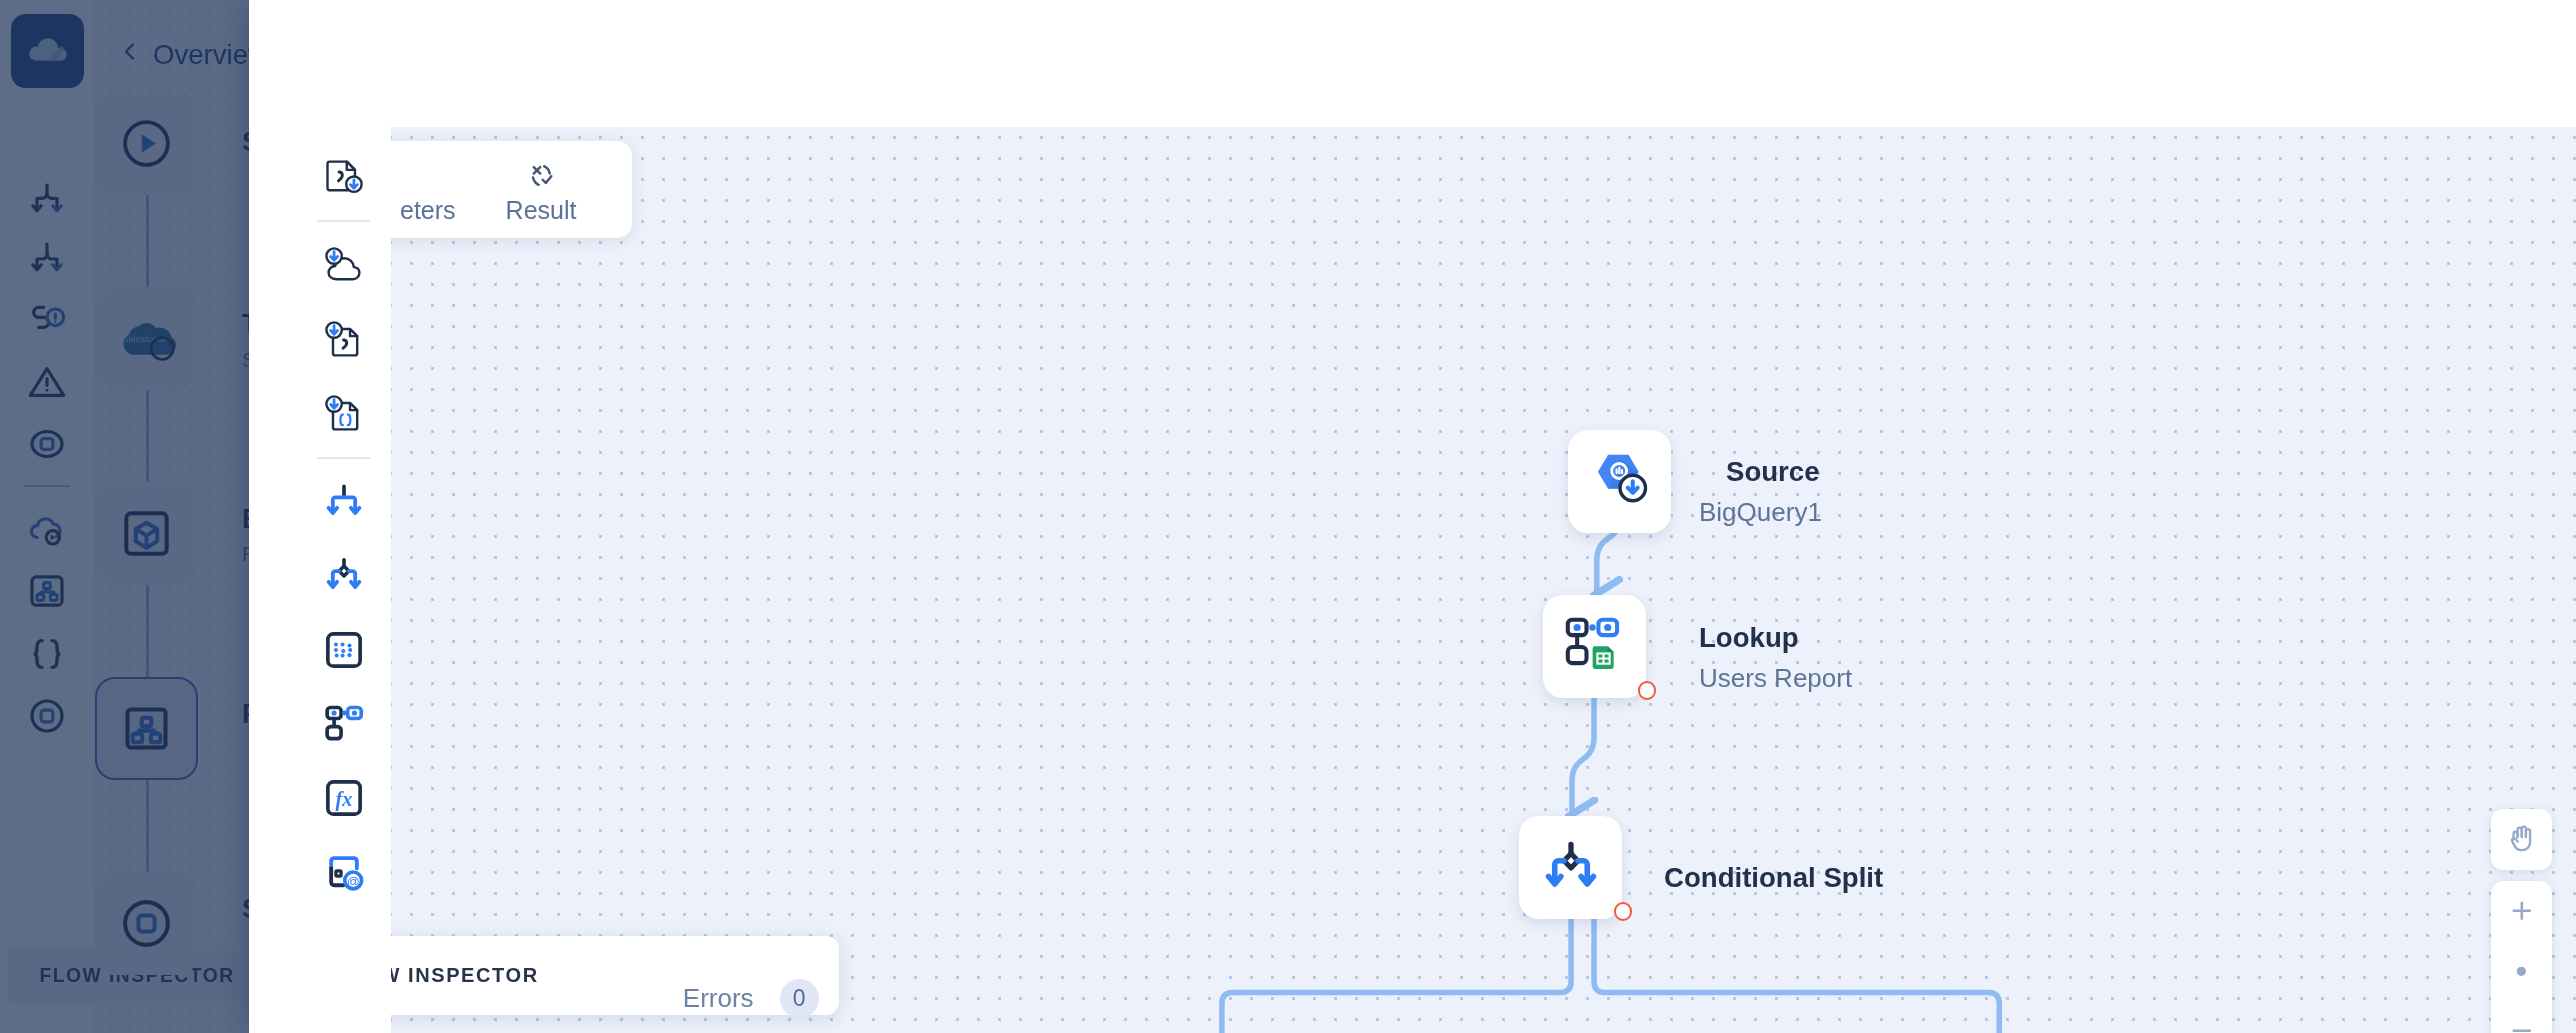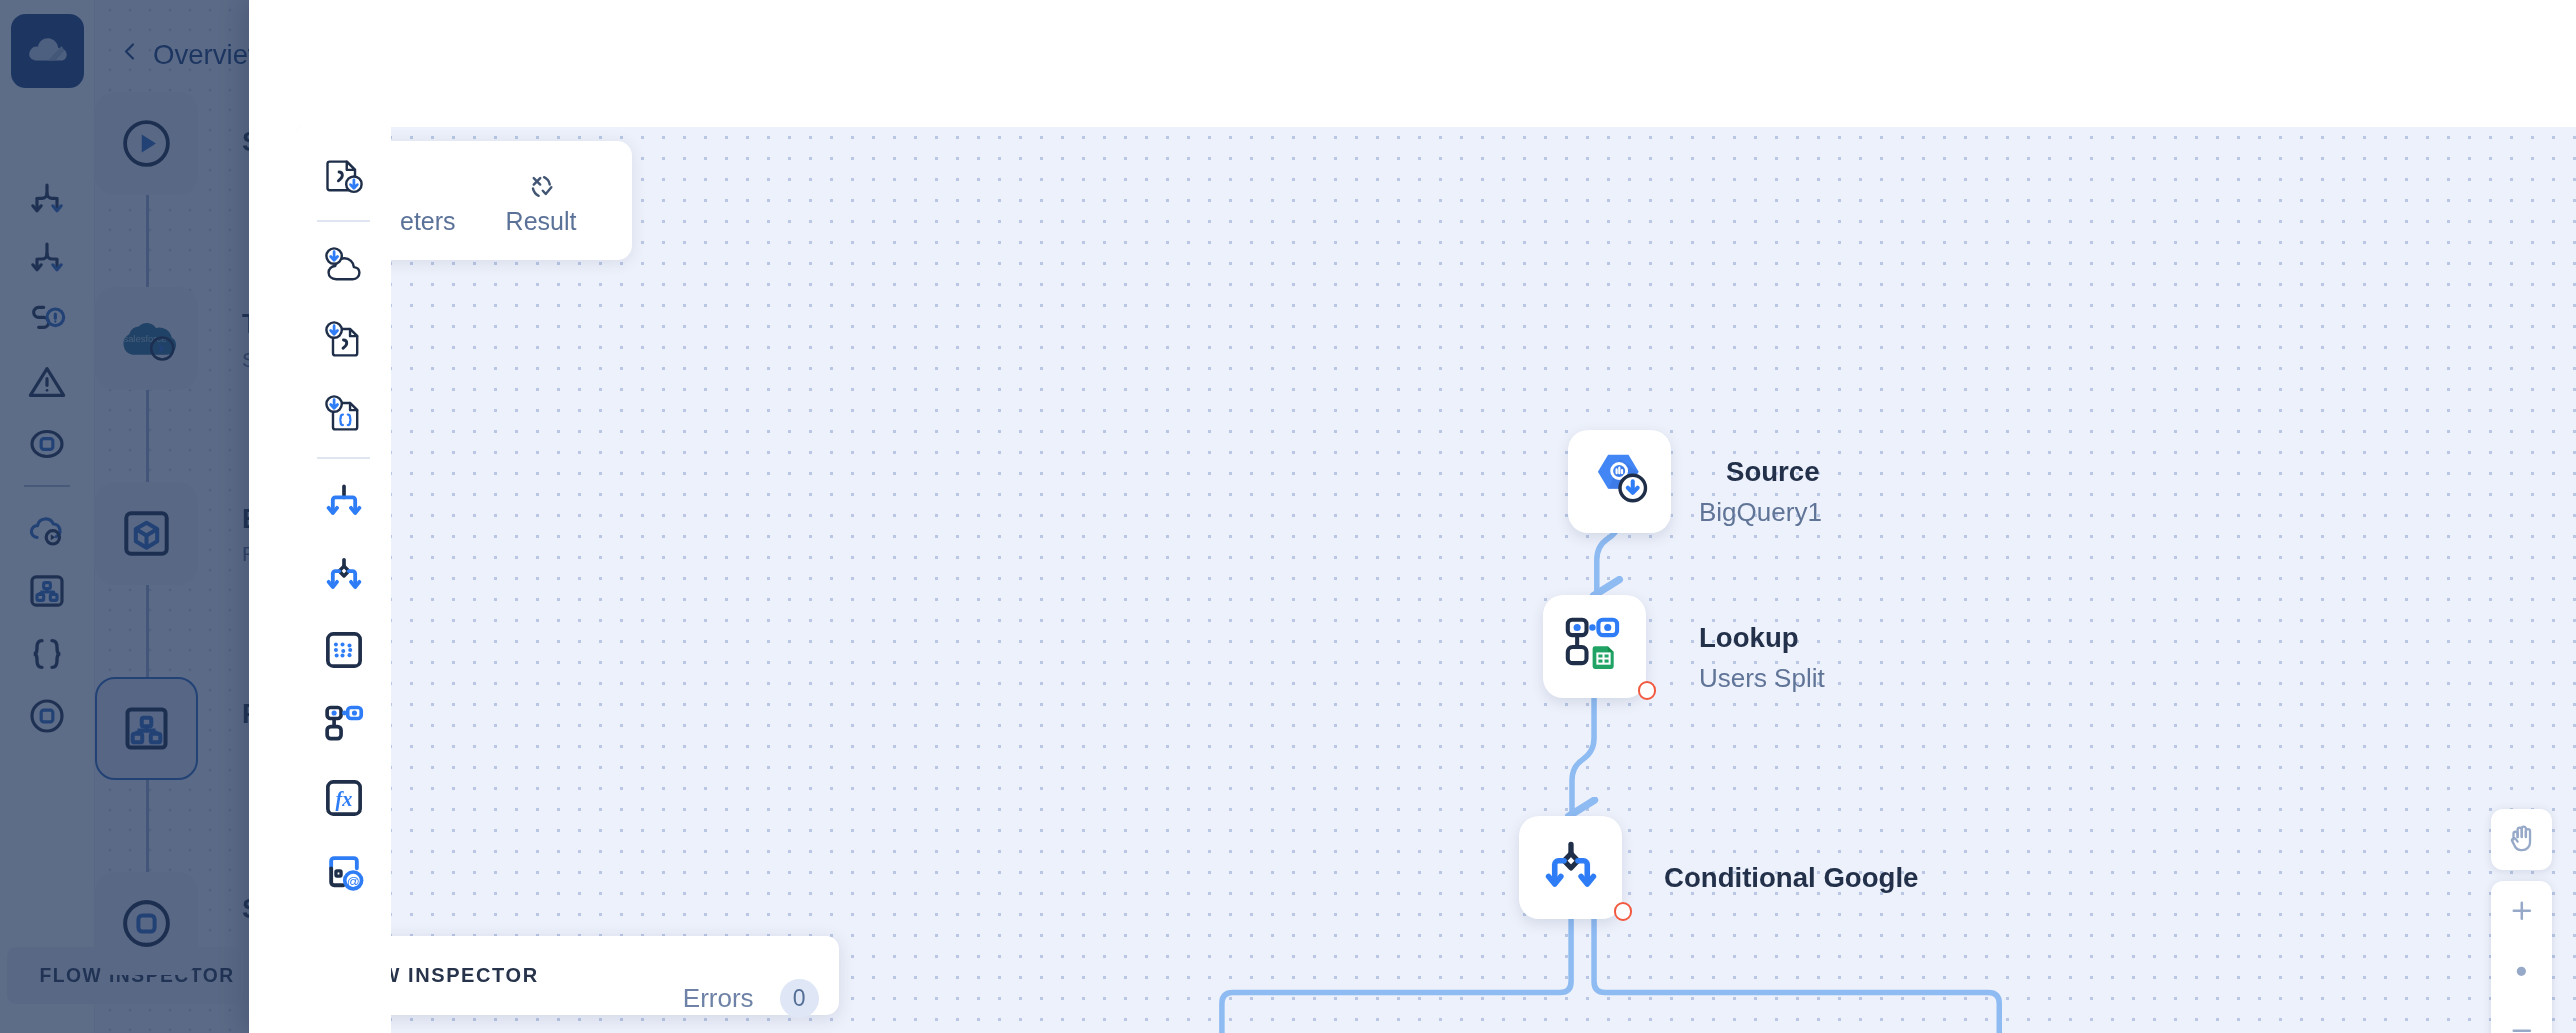--- a/index.html
+++ b/index.html
@@ -110,21 +110,21 @@
     z-index: 8;
   }
   .pal-icon {
     width: 74px; height: 74px; display: flex; align-items: center; justify-content: center;
     cursor: pointer; flex: 0 0 auto;
   }
   .pal-sep { width: 53px; height: 1.8px; background: #dfe6f2; margin: 6.4px 0; flex: 0 0 auto; }
 
   
   #tabs {
-    position: absolute; left: 48px; top: 13.8px; height: 119px;
+    position: absolute; left: 48px; top: 13.8px; height: 97px;
     background: #fff; border-radius: 14.7px;
     box-shadow: 0 2.8px 14.7px rgba(30,50,90,.10);
     display: flex; align-items: center; padding: 0 31px; gap: 0; z-index: 6;
   }
   .tab {
     display: flex; flex-direction: column; align-items: center; justify-content: center;
     padding: 0 25px; gap: 4.6px; cursor: pointer; min-width: 88px;
   }
   .tab-label { font-size: 25px; color: #5a7198; white-space: nowrap; }
   .tab-ico { height: 37px; display: flex; align-items: flex-end; }
@@ -389,33 +389,33 @@
         <path d="M20 19.5h7.5l3.5 3.5v8.5a1.4 1.4 0 0 1-1.4 1.4H20a1.4 1.4 0 0 1-1.4-1.4V20.9A1.4 1.4 0 0 1 20 19.5z" fill="#21a366"></path>
         <path d="M27.5 19.5 31 23h-3.5z" fill="#179150"></path>
         <g stroke="#fff" stroke-width="1.2">
           <rect x="21.4" y="23.8" width="7.2" height="6" fill="none"></rect>
           <path d="M21.4 26.8h7.2M25 23.8v6"></path>
         </g>
       </svg>
       <div class="err-dot" style="right:-10px;bottom:-1.8px"></div>
     </div>
     <div class="node-title" style="left:1403px;top:495px">Lookup</div>
-    <div class="node-sub" style="left:1403px;top:536px">Users Split</div>
+    <div class="node-sub" style="left:1403px;top:536px">Users Report</div>
 
     <div class="node" style="left:1223px;top:689px">
       <svg width="64" height="64" viewBox="0 0 24 24" fill="none">
         <path d="M12 3.2v3.4" stroke="#1f2e49" stroke-width="2" stroke-linecap="round"></path>
         <path d="M12 6.6 14.6 9.3 12 12 9.4 9.3z" stroke="#1f2e49" stroke-width="1.9" stroke-linejoin="round" fill="#fff"></path>
         <path d="M9.4 9.3H7.3a1.4 1.4 0 0 0-1.4 1.4v6.5" stroke="#2f7df6" stroke-width="2.1" stroke-linecap="round"></path>
         <path d="M14.6 9.3h2.1a1.4 1.4 0 0 1 1.4 1.4v6.5" stroke="#2f7df6" stroke-width="2.1" stroke-linecap="round"></path>
         <path d="M3.6 15.2 5.9 18l2.3-2.8M15.8 15.2 18.1 18l2.3-2.8" stroke="#2f7df6" stroke-width="2.1" stroke-linecap="round" stroke-linejoin="round"></path>
       </svg>
       <div class="err-dot" style="right:-10px;bottom:-1.8px"></div>
     </div>
-    <div class="node-title" style="left:1368px;top:735px">Conditional Google</div>
+    <div class="node-title" style="left:1368px;top:735px">Conditional Split</div>
 
     <div id="palette">
       <div class="pal-icon">
         <svg width="44" height="44" viewBox="0 0 40 40">
           <path d="M7 6h15.5L30 13.5V30a2 2 0 0 1-2 2H7a2 2 0 0 1-2-2V8a2 2 0 0 1 2-2z" fill="#fff" stroke="#1f2e49" stroke-width="2.2" stroke-linejoin="round"></path>
           <path d="M22.5 6 30 13.5h-7.5z" fill="#fff" stroke="#1f2e49" stroke-width="2.2" stroke-linejoin="round"></path>
           <path d="M15.5 15.5c2 0 3 1.3 3 3 0 2.2-1.6 3.6-3.6 5" stroke="#1f2e49" stroke-width="2.6" fill="none" stroke-linecap="round"></path>
           <circle cx="29" cy="26.5" r="7" fill="#fff" stroke="#1f2e49" stroke-width="2.2"></circle>
           <path d="M29 22.6v7.6M25.9 26.9 29 30.2l3.1-3.3" fill="none" stroke="#2f7df6" stroke-width="2.5" stroke-linecap="round" stroke-linejoin="round"></path>
         </svg>

